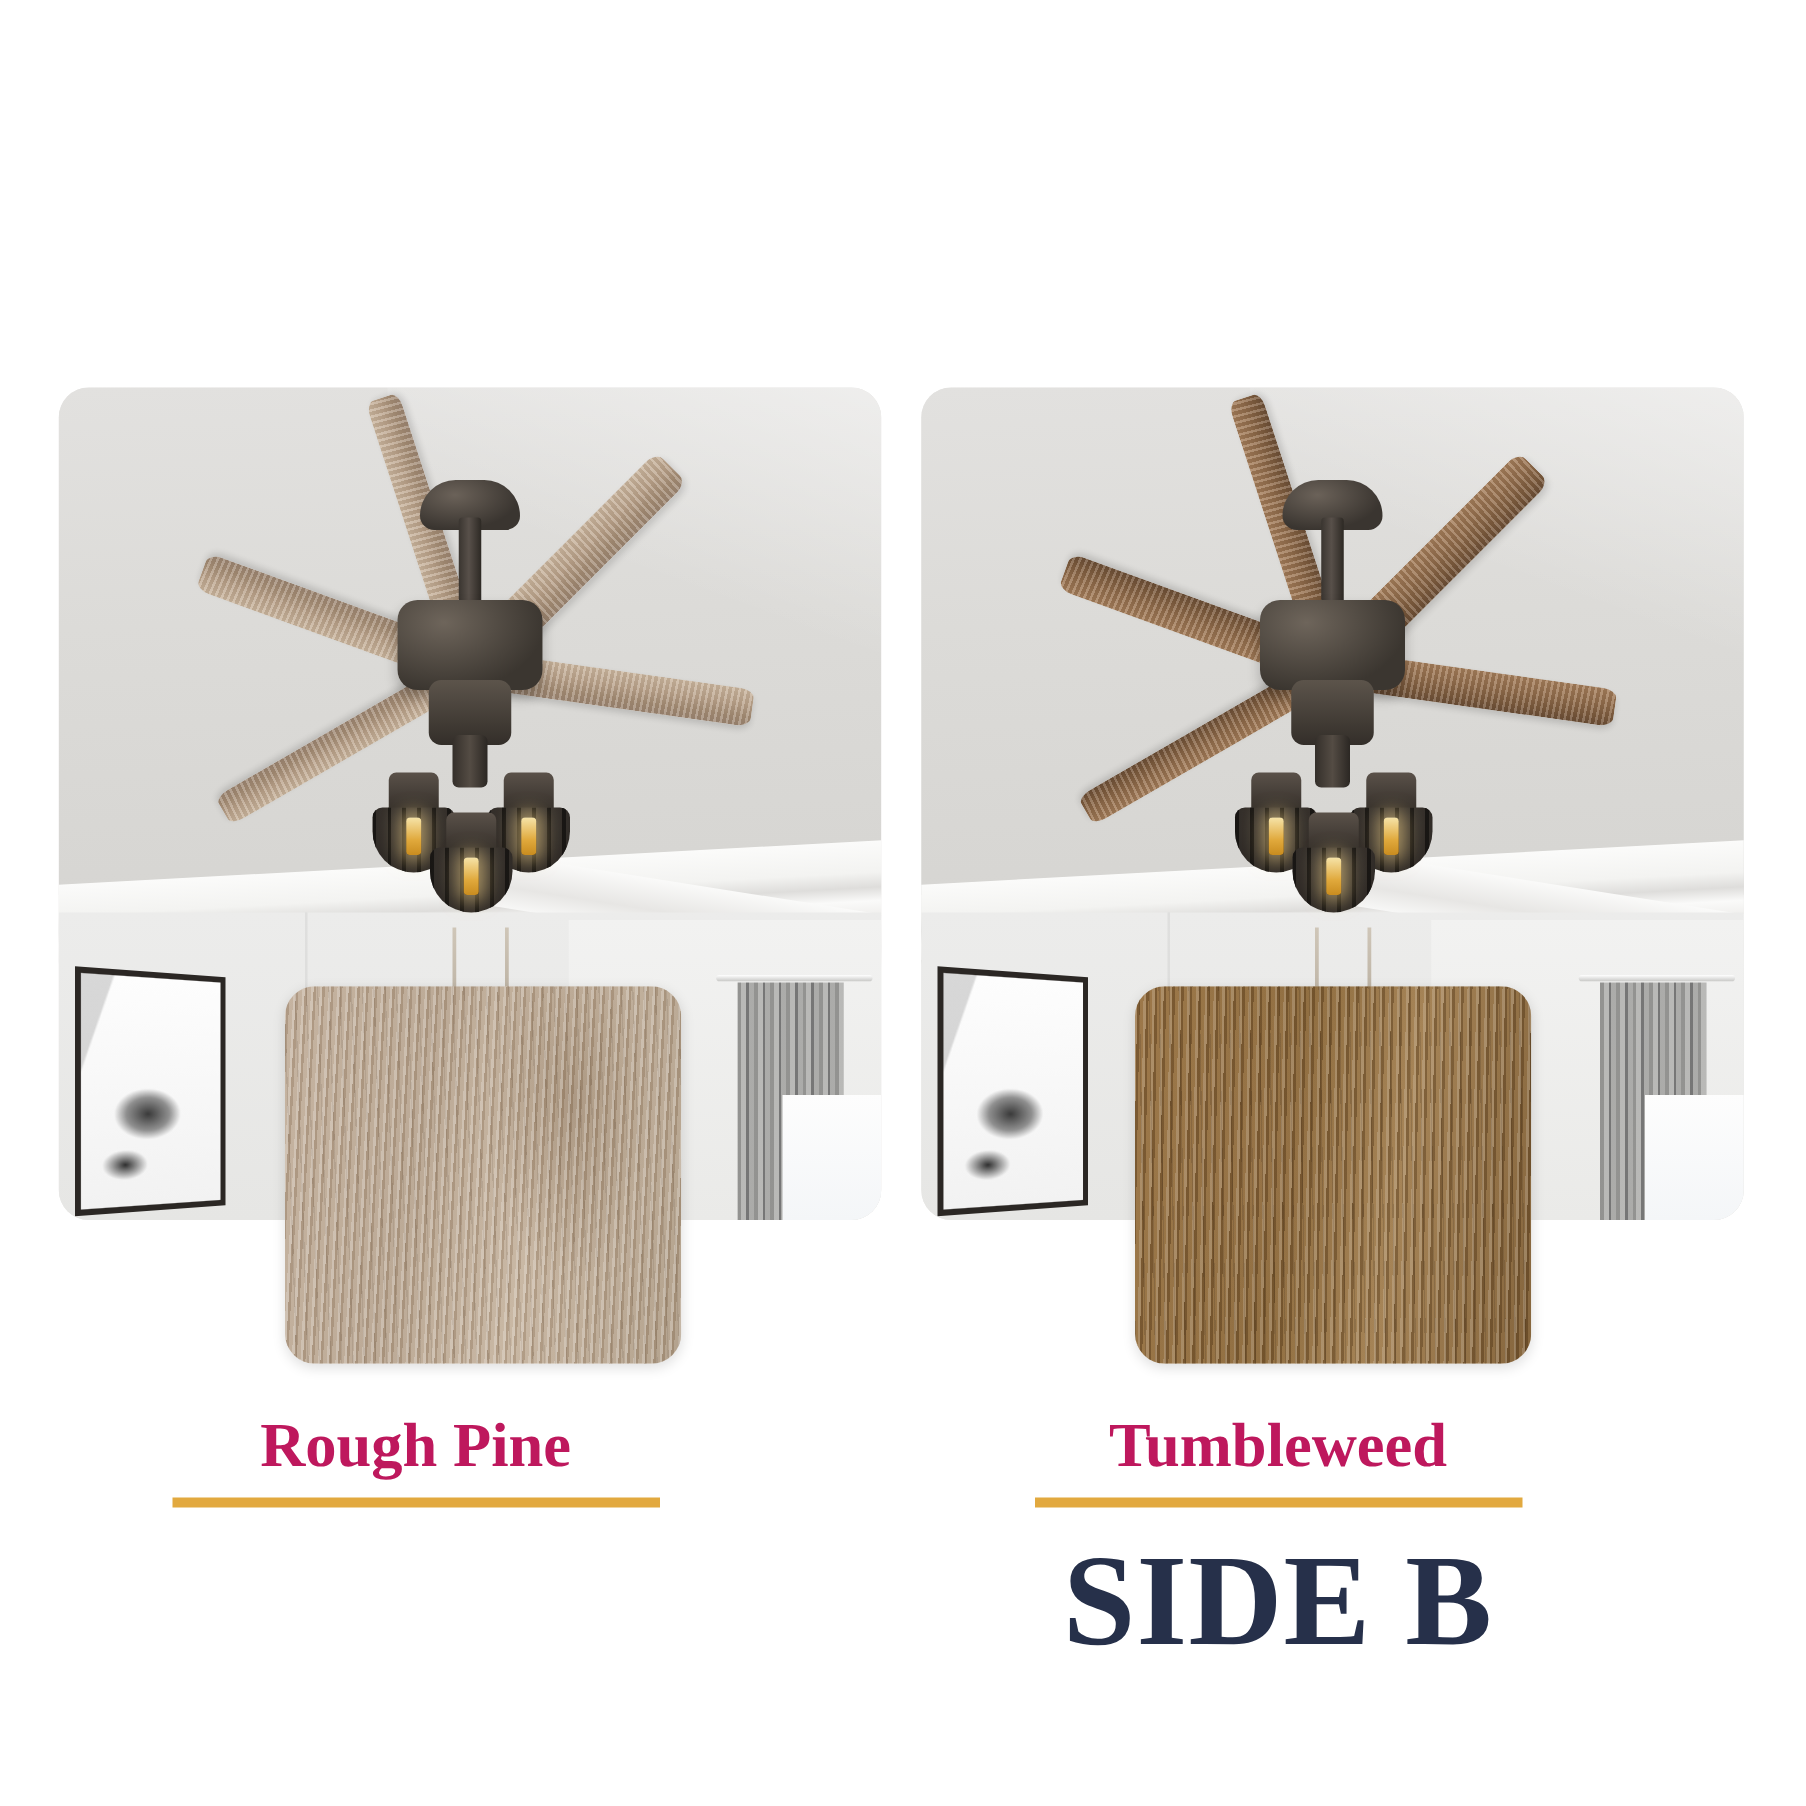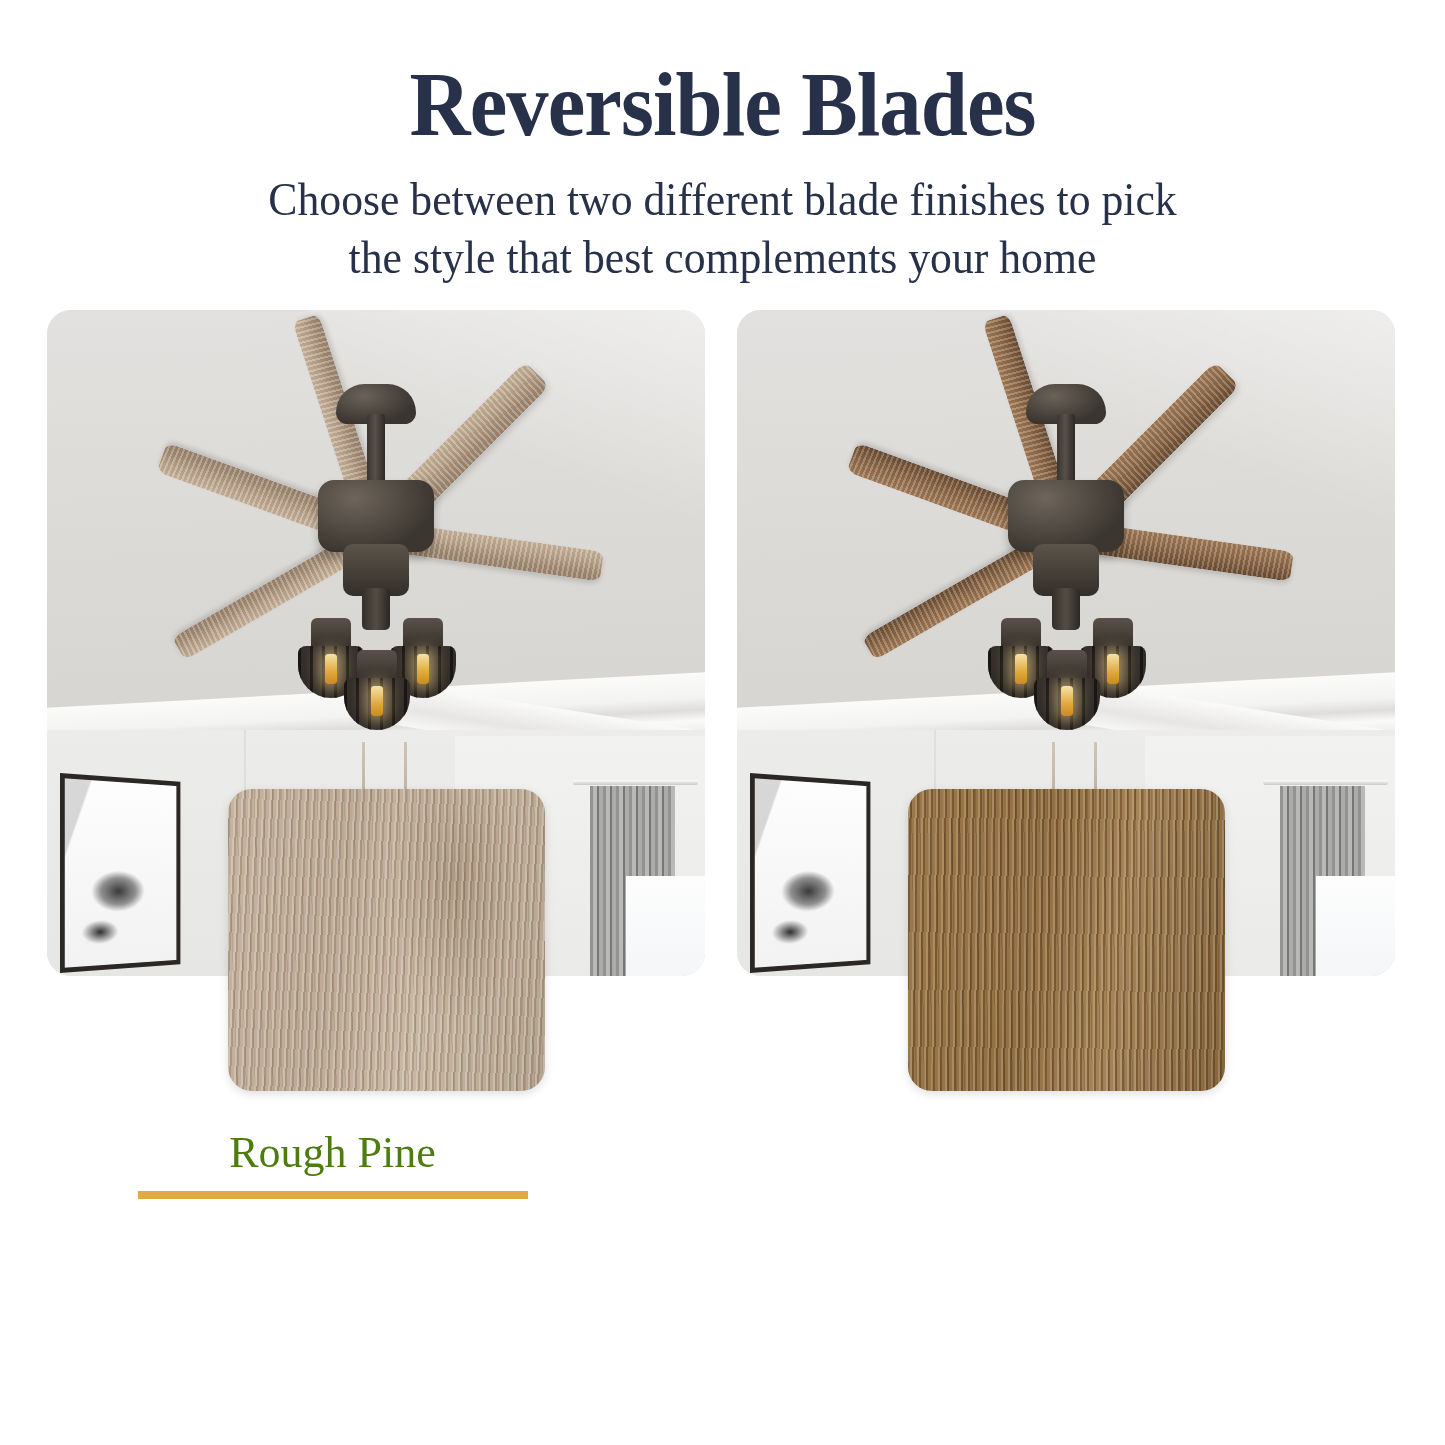--- a/index.html
+++ b/index.html
@@ -226,24 +226,24 @@
       linear-gradient(98deg,#97703f 0%, #8a6636 40%, #a07c4c 65%, #7e5c31 100%);
   }
 
   
   .labelcol{ position:absolute; width:585px; text-align:center; }
   .labelcol.left{ left:40px; top:1130px; }
   .labelcol.right{ left:730px; top:1130px; }
 
   .finish-name{
     font-family:"Liberation Serif", serif;
-    font-weight:400;
-    font-size:44px;
+    font-weight:700;
+    font-size:50px;
     line-height:1.05;
-    color:#4d7c0f;
+    color:#be185d;
   }
   .rule{
     height:8px;
     background:#e2a93f;
     margin:15px auto 0 auto;
     width:390px;
   }
   .side-label{
     font-family:"Liberation Serif", serif;
     font-weight:700;
@@ -252,27 +252,20 @@
     color:#26304a;
     margin-top:20px;
     letter-spacing:1px;
   }
 </style>
 </head>
 <body>
 
 <div class="page">
 
-  <div class="header">
-    <div class="title">Reversible Blades</div>
-    <div class="subtitle">
-      <div>Choose between two different blade finishes to pick</div>
-      <div>the style that best complements your home</div>
-    </div>
-  </div>
 
   <div class="card left">
     <div class="scene">
       <div class="ceiling"></div>
       <div class="crown"></div>
       <div class="crown2"></div>
       <div class="wall"></div>
       <div class="wall-right"></div>
       <div class="wall-corner"></div>
       <div class="art">
@@ -378,14 +371,19 @@
   </div>
   <div class="swatch right">
     <div class="grain"></div>
   </div>
 
   <div class="labelcol left">
     <div class="finish-name">Rough Pine</div>
     <div class="rule"></div>
   </div>
 
+  <div class="labelcol right">
+    <div class="finish-name">Tumbleweed</div>
+    <div class="rule"></div>
+    <div class="side-label">SIDE B</div>
+  </div>
 
 </div>
 
 </body></html>

